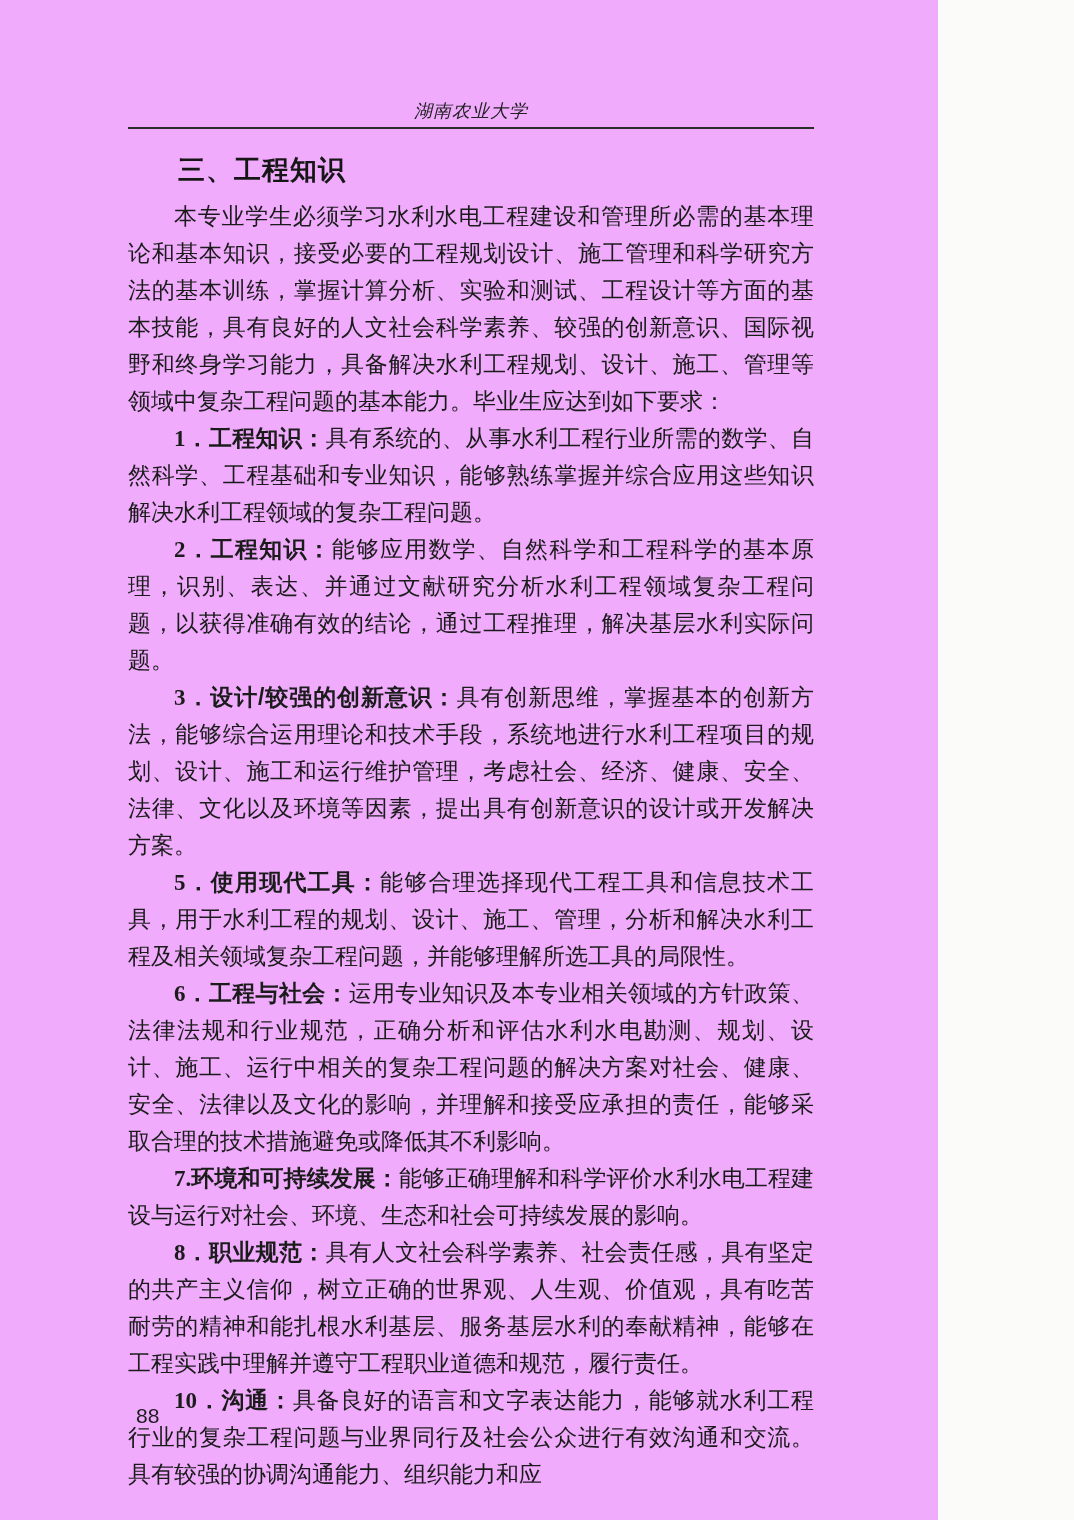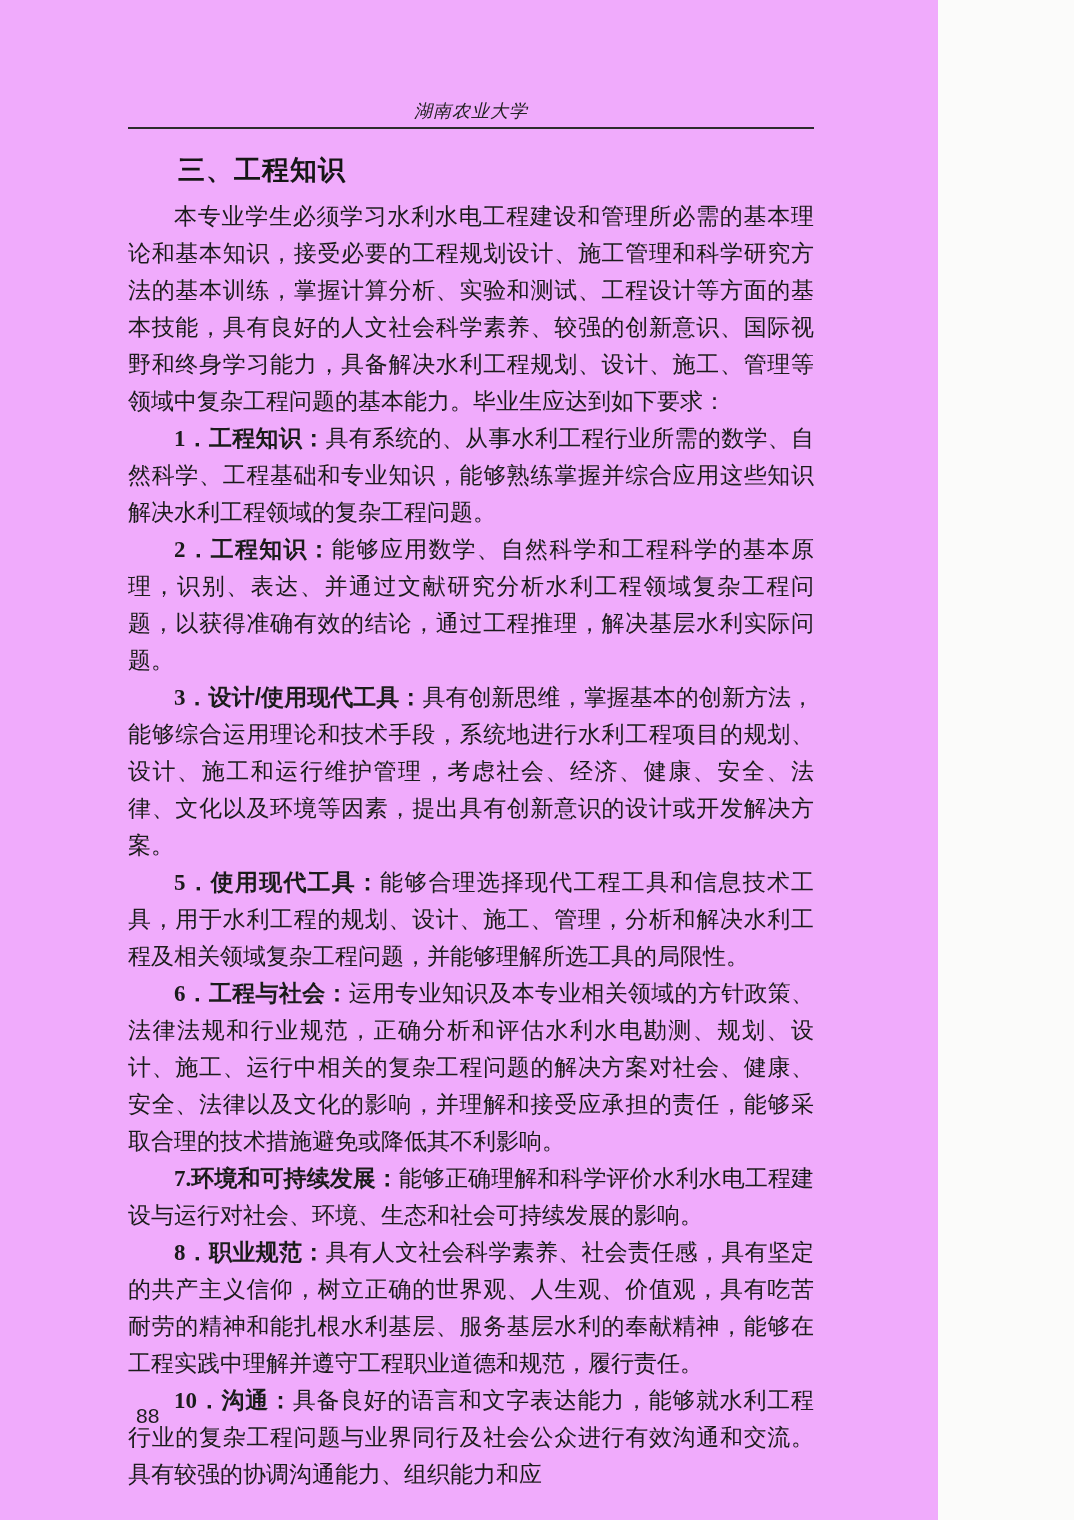--- a/index.html
+++ b/index.html
@@ -92,21 +92,21 @@
   <main>
     <h2 class="section-title">三、工程知识</h2>
 
     <div class="body-text">
       <p class="para">本专业学生必须学习水利水电工程建设和管理所必需的基本理论和基本知识，接受必要的工程规划设计、施工管理和科学研究方法的基本训练，掌握计算分析、实验和测试、工程设计等方面的基本技能，具有良好的人文社会科学素养、较强的创新意识、国际视野和终身学习能力，具备解决水利工程规划、设计、施工、管理等领域中复杂工程问题的基本能力。毕业生应达到如下要求：</p>
 
       <p class="para"><span class="req-num">1．</span><span class="req-label">工程知识：</span><span class="req-text">具有系统的、从事水利工程行业所需的数学、自然科学、工程基础和专业知识，能够熟练掌握并综合应用这些知识解决水利工程领域的复杂工程问题。</span></p>
 
       <p class="para"><span class="req-num">2．</span><span class="req-label">工程知识：</span><span class="req-text">能够应用数学、自然科学和工程科学的基本原理，识别、表达、并通过文献研究分析水利工程领域复杂工程问题，以获得准确有效的结论，通过工程推理，解决基层水利实际问题。</span></p>
 
-      <p class="para"><span class="req-num">3．</span><span class="req-label">设计/使用现代工具：</span><span class="req-text">具有创新思维，掌握基本的创新方法，能够综合运用理论和技术手段，系统地进行水利工程项目的规划、设计、施工和运行维护管理，考虑社会、经济、健康、安全、法律、文化以及环境等因素，提出具有创新意识的设计或开发解决方案。</span></p>
+      <p class="para"><span class="req-num">3．</span><span class="req-label">设计/较强的创新意识：</span><span class="req-text">具有创新思维，掌握基本的创新方法，能够综合运用理论和技术手段，系统地进行水利工程项目的规划、设计、施工和运行维护管理，考虑社会、经济、健康、安全、法律、文化以及环境等因素，提出具有创新意识的设计或开发解决方案。</span></p>
 
 
       <p class="para"><span class="req-num">5．</span><span class="req-label">使用现代工具：</span><span class="req-text">能够合理选择现代工程工具和信息技术工具，用于水利工程的规划、设计、施工、管理，分析和解决水利工程及相关领域复杂工程问题，并能够理解所选工具的局限性。</span></p>
 
       <p class="para"><span class="req-num">6．</span><span class="req-label">工程与社会：</span><span class="req-text">运用专业知识及本专业相关领域的方针政策、法律法规和行业规范，正确分析和评估水利水电勘测、规划、设计、施工、运行中相关的复杂工程问题的解决方案对社会、健康、安全、法律以及文化的影响，并理解和接受应承担的责任，能够采取合理的技术措施避免或降低其不利影响。</span></p>
 
       <p class="para"><span class="req-num">7.</span><span class="req-label">环境和可持续发展：</span><span class="req-text">能够正确理解和科学评价水利水电工程建设与运行对社会、环境、生态和社会可持续发展的影响。</span></p>
 
       <p class="para"><span class="req-num">8．</span><span class="req-label">职业规范：</span><span class="req-text">具有人文社会科学素养、社会责任感，具有坚定的共产主义信仰，树立正确的世界观、人生观、价值观，具有吃苦耐劳的精神和能扎根水利基层、服务基层水利的奉献精神，能够在工程实践中理解并遵守工程职业道德和规范，履行责任。</span></p>
 

